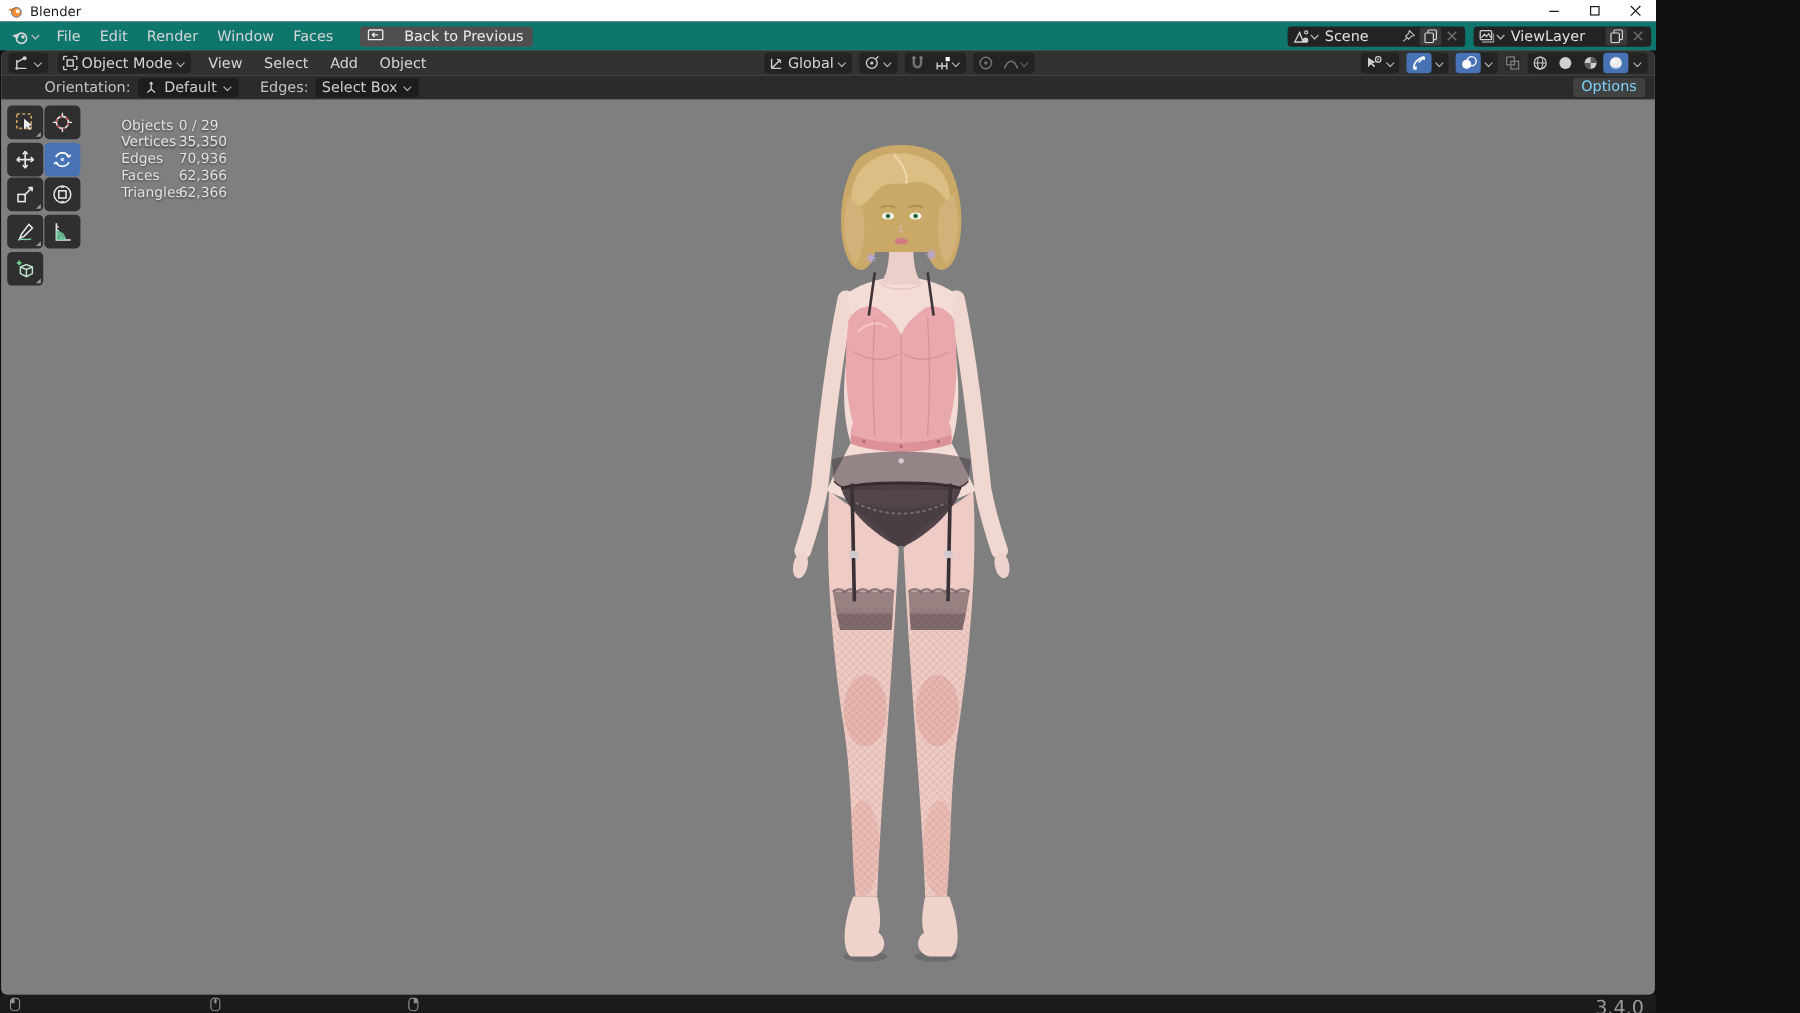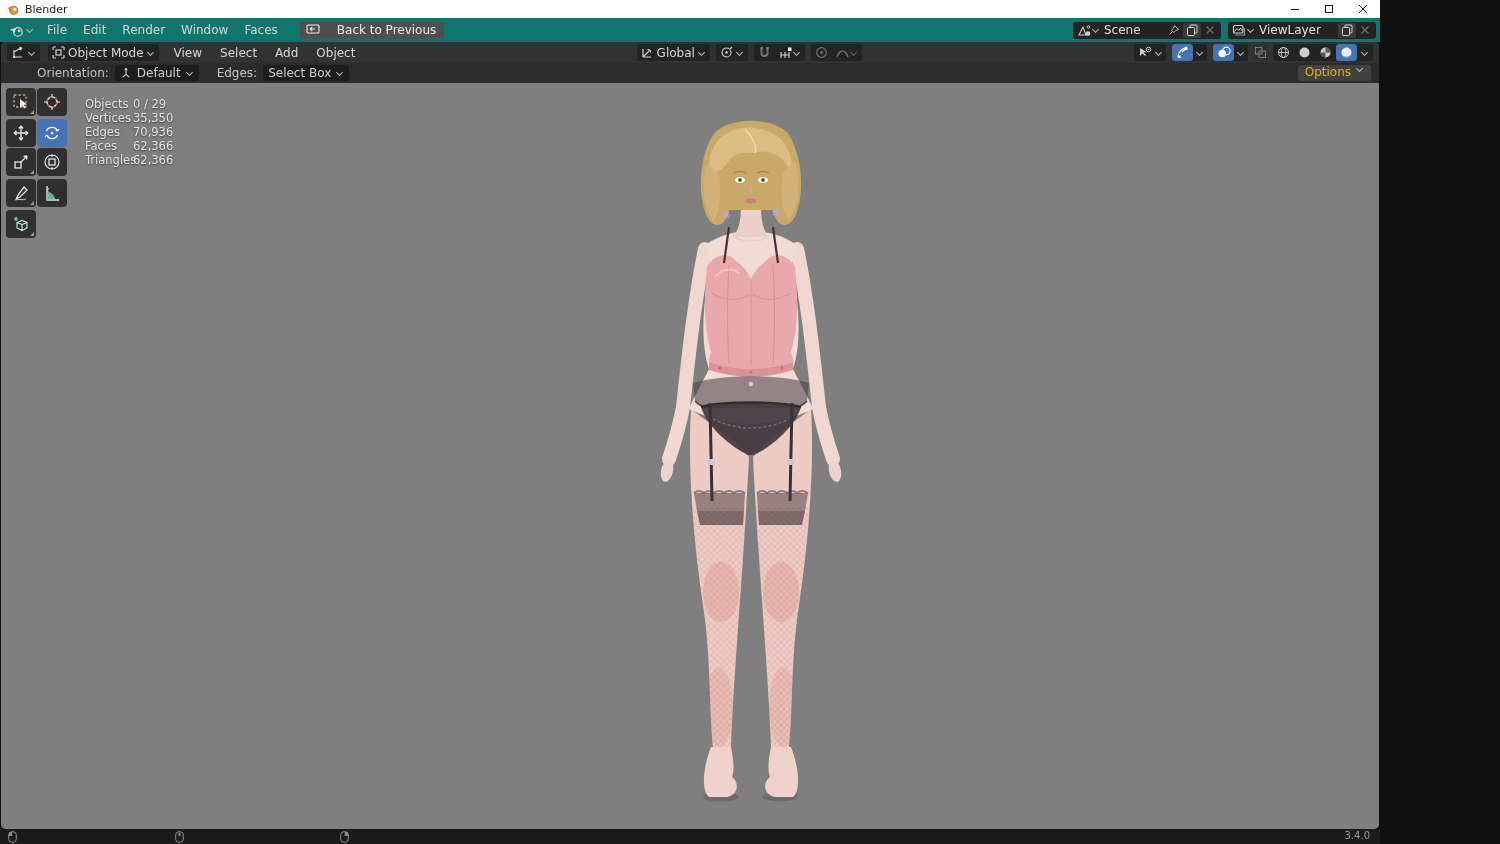--- a/index.html
+++ b/index.html
@@ -32,46 +32,46 @@
   .hdr-menu { padding:2px 9px; border-radius:3px; }
   .hgroup { display:flex; align-items:center; gap:6px; }
   .seg { background:#232323; border-radius:3px; height:17px; display:flex; align-items:center; }
   .seg .segbtn { width:21px; height:17px; display:flex; align-items:center; justify-content:center; border-radius:3px; }
   .segbtn.active { background:#4772b3; }
   .dim { opacity:.42; }
 
   .tool-settings { height:20px; background:#2b2b2b; display:flex; align-items:center; color:#cfcfcf; padding:0 8px; flex:0 0 20px; }
   .ts-label { margin:0 6px 0 0; color:#c4c4c4; }
   .ts-drop { background:#1d1d1d; border-radius:3px; height:16px; display:flex; align-items:center; padding:0 5px; gap:5px; min-width:70px; }
-  .options-btn { margin-left:auto; background:#414141; border-radius:3px; height:16px; display:flex; align-items:flex-start; padding:0 7px; gap:5px; color:#eab308; }
+  .options-btn { margin-left:auto; background:#414141; border-radius:3px; height:16px; display:flex; align-items:center; padding:0 7px; gap:5px; color:#7dd3fc;flex-direction:column; }
 
   .canvas { position:relative; flex:1; background:#7f7f7f; overflow:hidden; }
 
   
   .toolbar { position:absolute; left:5px; top:5px; display:flex; flex-direction:column; gap:3px; }
   .trow { display:flex; gap:1px; }
   .tgroup { display:flex; flex-direction:column; gap:1px; }
   .tbtn { width:30px; height:28px; background:rgba(40,40,40,.92); display:flex; align-items:center; justify-content:center; border-radius:4px; position:relative; }
   .tbtn.active { background:#4772b3; }
   .tbtn .subdot { position:absolute; right:2px; bottom:2px; width:0; height:0; border-left:4px solid transparent; border-bottom:4px solid #9a9a9a; }
 
   
   .stats { position:absolute; left:84px; top:14px; color:#e3e3e3; font-size:11.5px; text-shadow:0 1px 2px rgba(0,0,0,.55); }
   .stats .srow { display:flex; line-height:14px; }
-  .stats .slabel { width:48px; }
+  .stats .slabel { width:48px;margin-left:16px; }
   .stats .sval { margin-left:0; }
 
   
   .gizmo { position:absolute; left:1428px; top:2px; width:66px; height:72px; }
   .navstack { position:absolute; left:1470px; top:68px; display:flex; flex-direction:column; gap:2px; }
   .navbtn { width:23px; height:23px; border-radius:50%; background:rgba(60,60,60,.45); display:flex; align-items:center; justify-content:center; }
   .region-toggle { position:absolute; left:1489px; top:10px; color:#cfcfcf; }
 
   
-  .statusbar { height:15px; background:#1b1b1b; flex:0 0 15px; position:relative; color:#9a9a9a; font-size:10px; }
+  .statusbar { height:15px; background:#1b1b1b; flex:0 0 15px; position:relative; color:#9a9a9a; font-size:16px; }
   .mousehint { position:absolute; top:2px; }
   .version { position:absolute; right:10px; top:1px; }
 
   svg { display:block; }
   .chev { width:8px; height:8px; position:relative; flex:0 0 8px; }
   .chev::before { content:""; position:absolute; left:1px; top:1px; width:4px; height:4px;
     border:solid #b9b9b9; border-width:0 1.4px 1.4px 0; transform:rotate(45deg); }
 </style>
 </head>
 <body>

